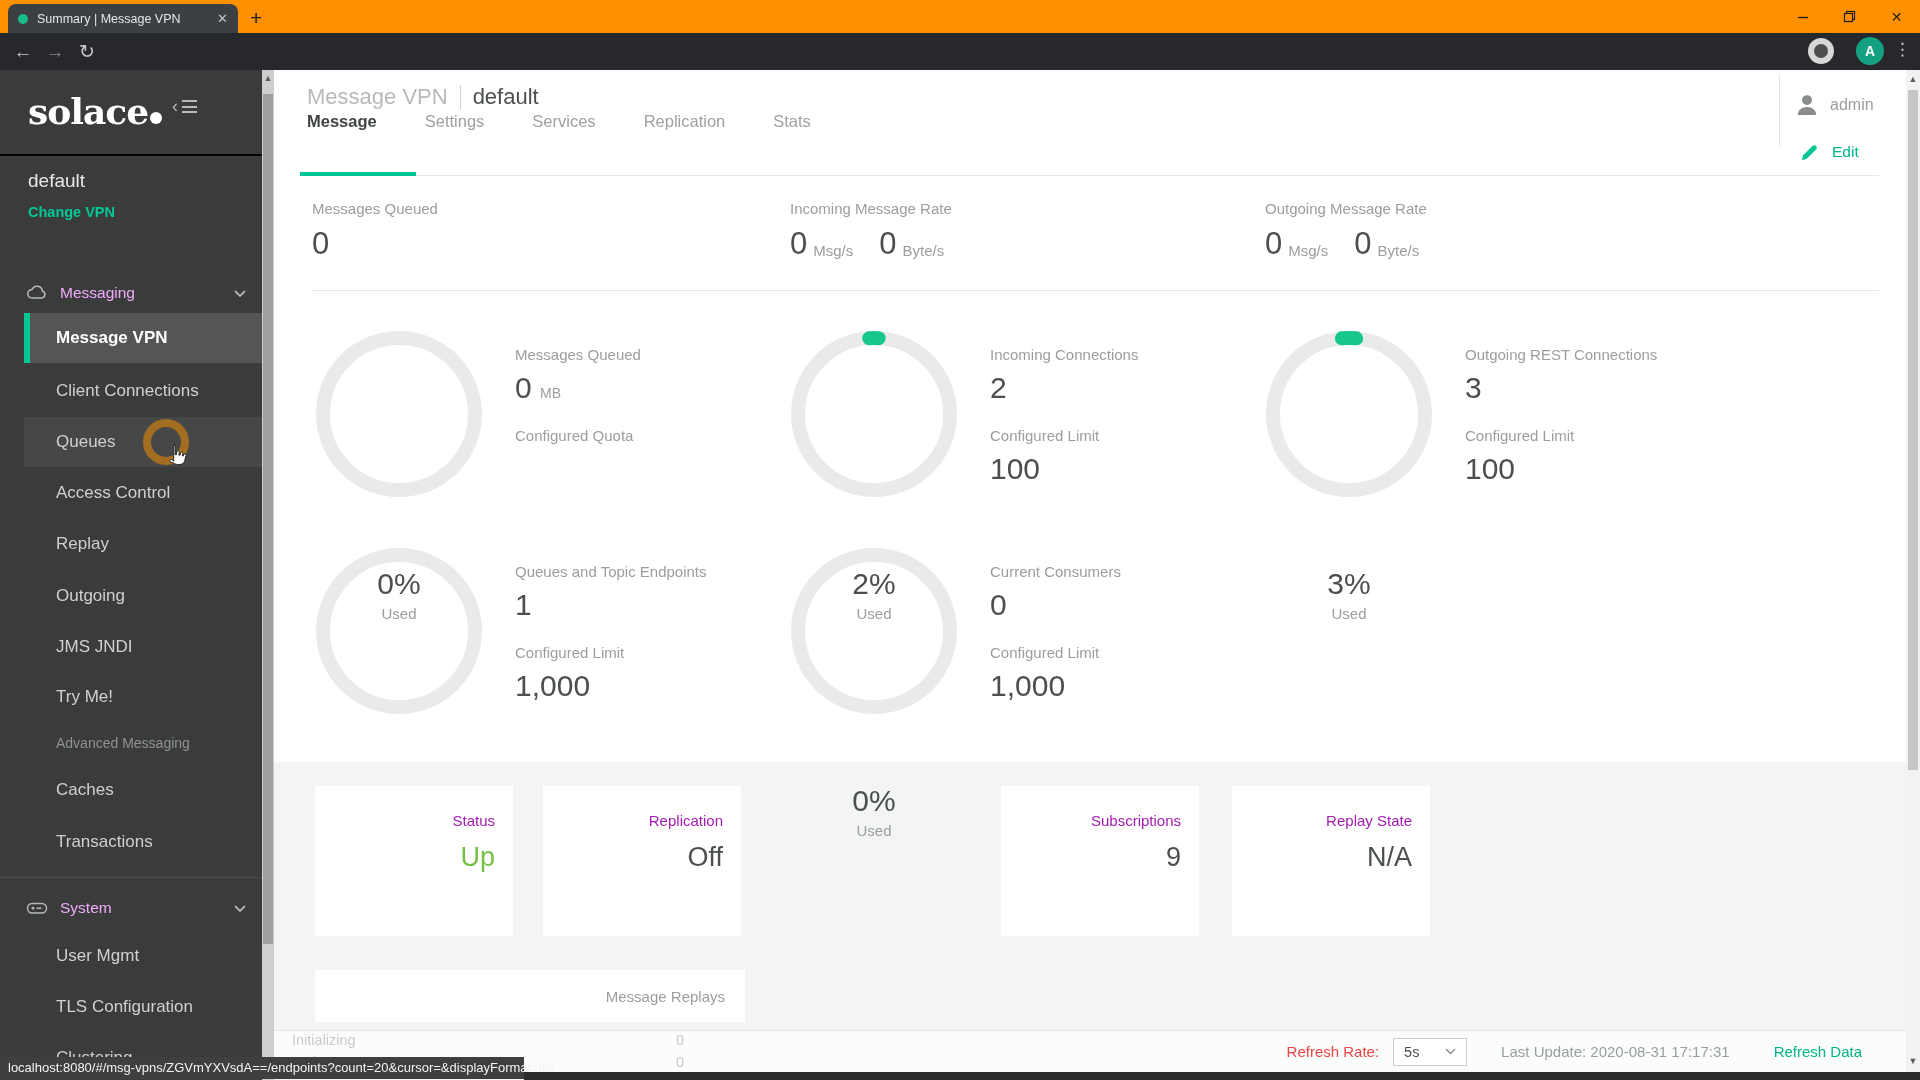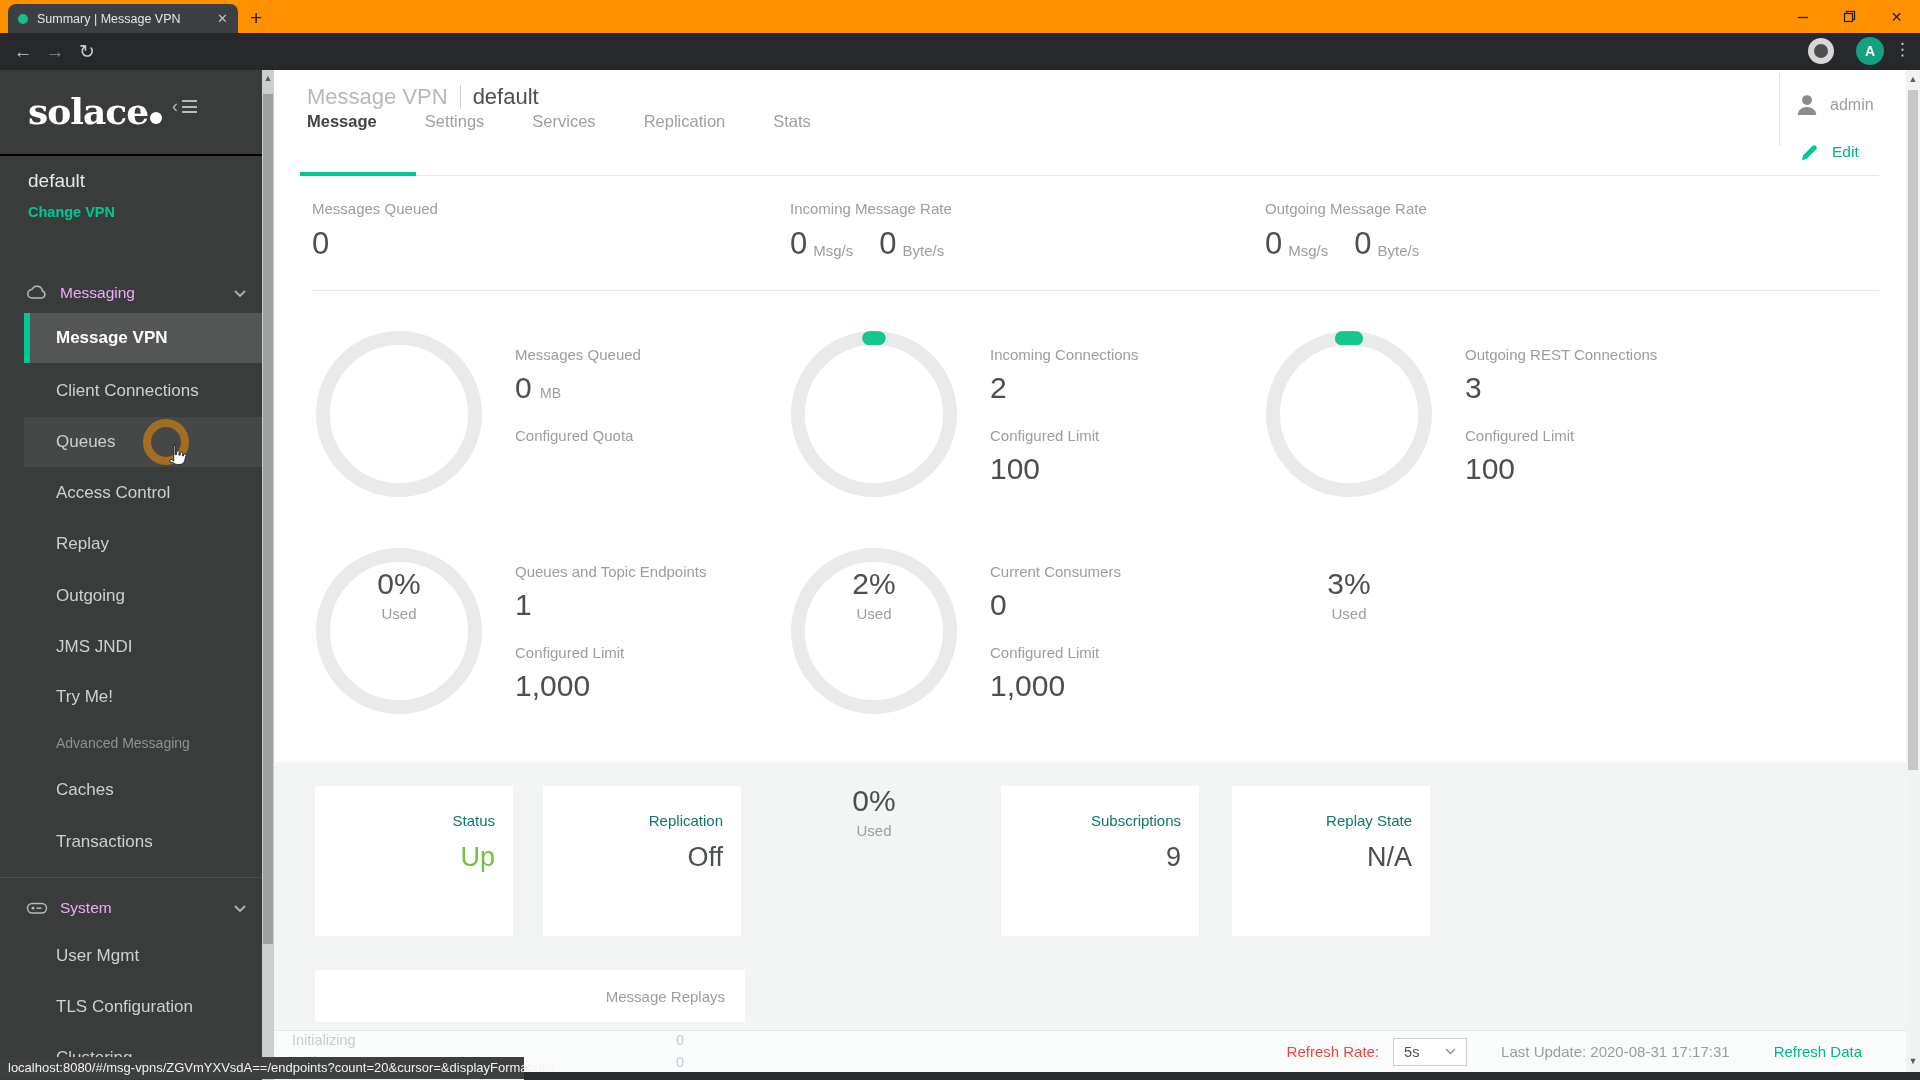--- a/index.html
+++ b/index.html
@@ -104,21 +104,21 @@
   .gauge-center { position:absolute; width:176px; height:176px; display:flex; flex-direction:column;
     align-items:center; justify-content:center; }
   .gauge-pct { color:#4b4f4f; font-size:30px; }
   .gauge-used { color:#9b9e9e; font-size:15px; margin-top:4px; }
   .gauge-text { position:absolute; width:260px; }
   .g-label { color:#9b9e9e; font-size:15px; }
   .g-value { color:#4b4f4f; font-size:30px; margin-top:8px; margin-bottom:22px; }
   .g-unit { color:#9b9e9e; font-size:14px; }
 
   .status-card { position:absolute; top:716px; width:198px; height:150px; background:#fff; }
-  .card-label { position:absolute; right:18px; top:26px; color:#0f766e; font-size:15px;margin-left:24px; }
+  .card-label { position:absolute; right:18px; top:26px; color:#a21caf; font-size:15px;margin-left:24px; }
   .card-value { position:absolute; right:18px; top:56px; color:#4b4f4f; font-size:27px; }
 
   .replays-card { position:absolute; left:41px; top:900px; width:430px; height:52px; background:#fff; }
   .replays-title { position:absolute; right:20px; top:18px; color:#9b9e9e; font-size:15px; }
   .replay-row { position:absolute; width:430px; height:22px; color:#c9cccb; font-size:14.5px; }
   .replay-row .r-label { position:absolute; left:18px; }
   .replay-row .r-value { position:absolute; right:20px; }
 
   .footer-bar { position:absolute; left:0; top:960px; width:1632px; height:42px; background:#fbfcfc;
     border-top:1px solid #e4e6e6; display:flex; align-items:center; justify-content:flex-end; }

